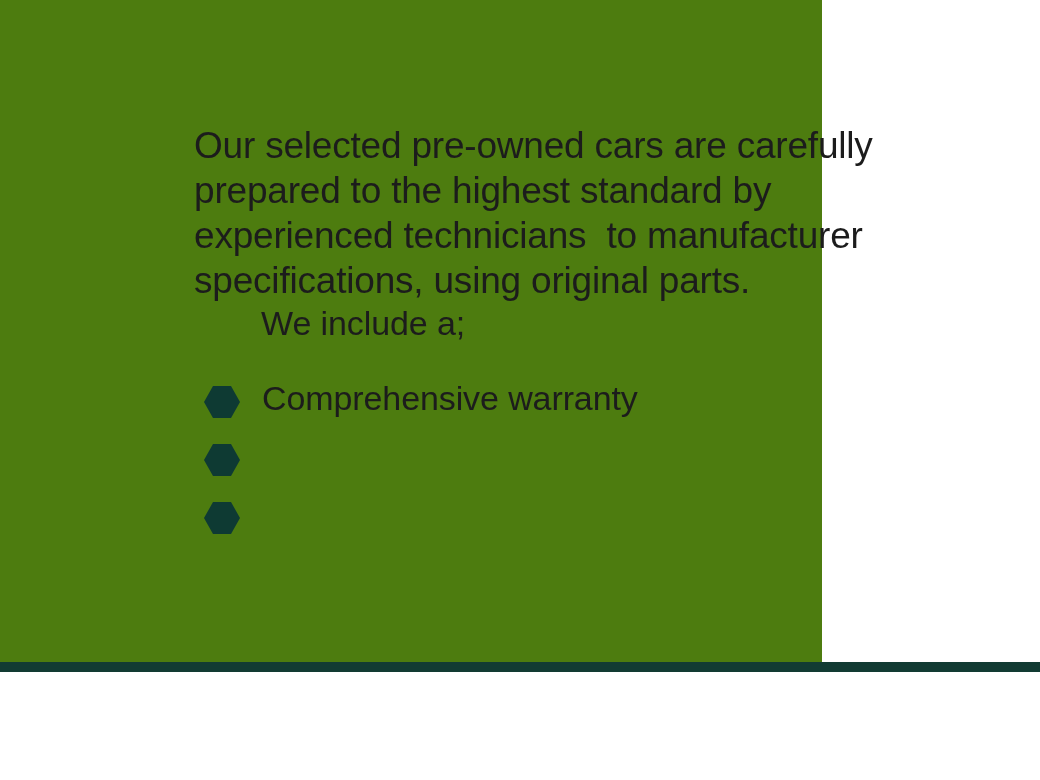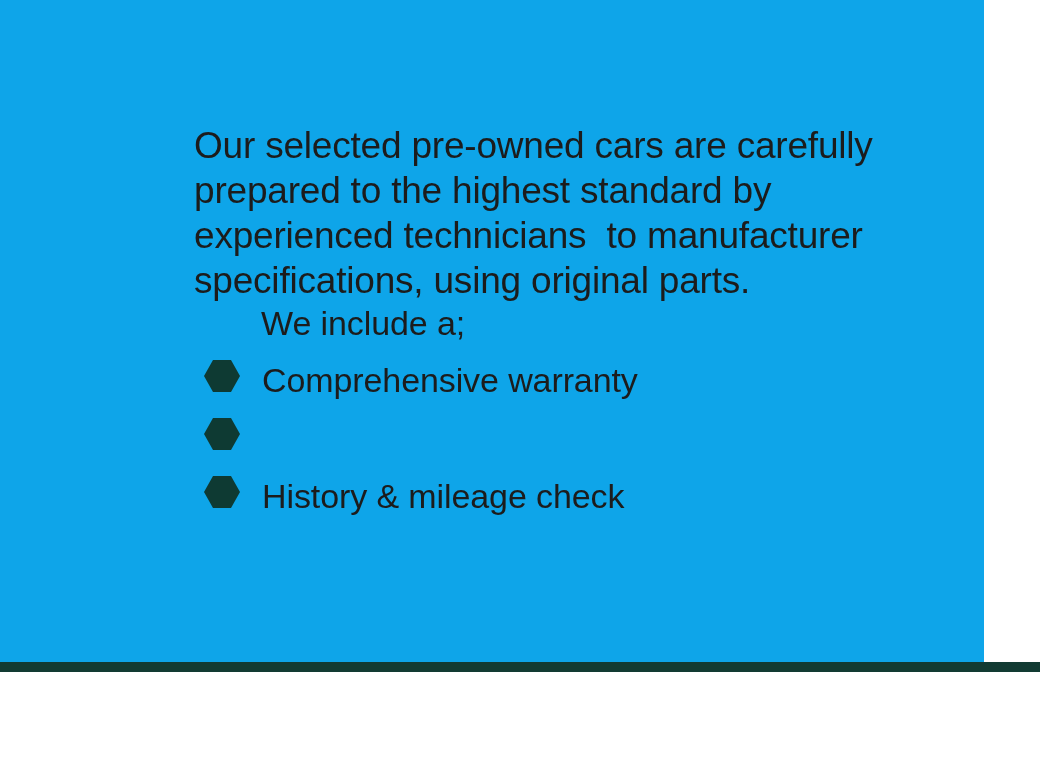--- a/index.html
+++ b/index.html
@@ -11,24 +11,24 @@
     height: 780px;
     background: #ffffff;
     font-family: "Liberation Sans", sans-serif;
     color: #1a1a1a;
     overflow: hidden;
     position: relative;
   }
 
   .slide {
     position: relative;
-    width: 984px;
+    width: 822px;
     height: 780px;
     box-sizing: border-box;
-    background: #0ea5e9;
+    background: #4d7c0f;
   }
 
   
   .headline {
     position: absolute;
     left: 194px;
     top: 86px;
     width: 690px;
     font-size: 37px;
     line-height: 45px;
@@ -55,21 +55,21 @@
     position: absolute;
     left: 204px;
     top: 360px;
     width: 700px;
     margin: 0;
     padding: 0;
     list-style: none;
   }
   .bullet-item {
     display: flex;
-    align-items: flex-start;
+    align-items: flex-end;
     height: 58px;
   }
   .hex-bullet {
     flex: 0 0 auto;
     width: 36px;
     height: 32px;
     margin-right: 22px;
     display: block;
   }
   .bullet-label {
@@ -126,21 +126,20 @@
         </svg>
       </span>
     </li>
 
     <li class="bullet-item">
       <span class="hex-bullet">
         <svg viewBox="0 0 36 32" xmlns="http://www.w3.org/2000/svg" aria-hidden="true">
           <polygon points="9,0 27,0 36,16 27,32 9,32 0,16" fill="#0e3a33"></polygon>
         </svg>
       </span>
-      <span class="bullet-label">History &amp; mileage check</span>
     </li>
 
 
   </ul>
 
   <div class="footer-rule"></div>
 
   <div class="footer">
     
 

